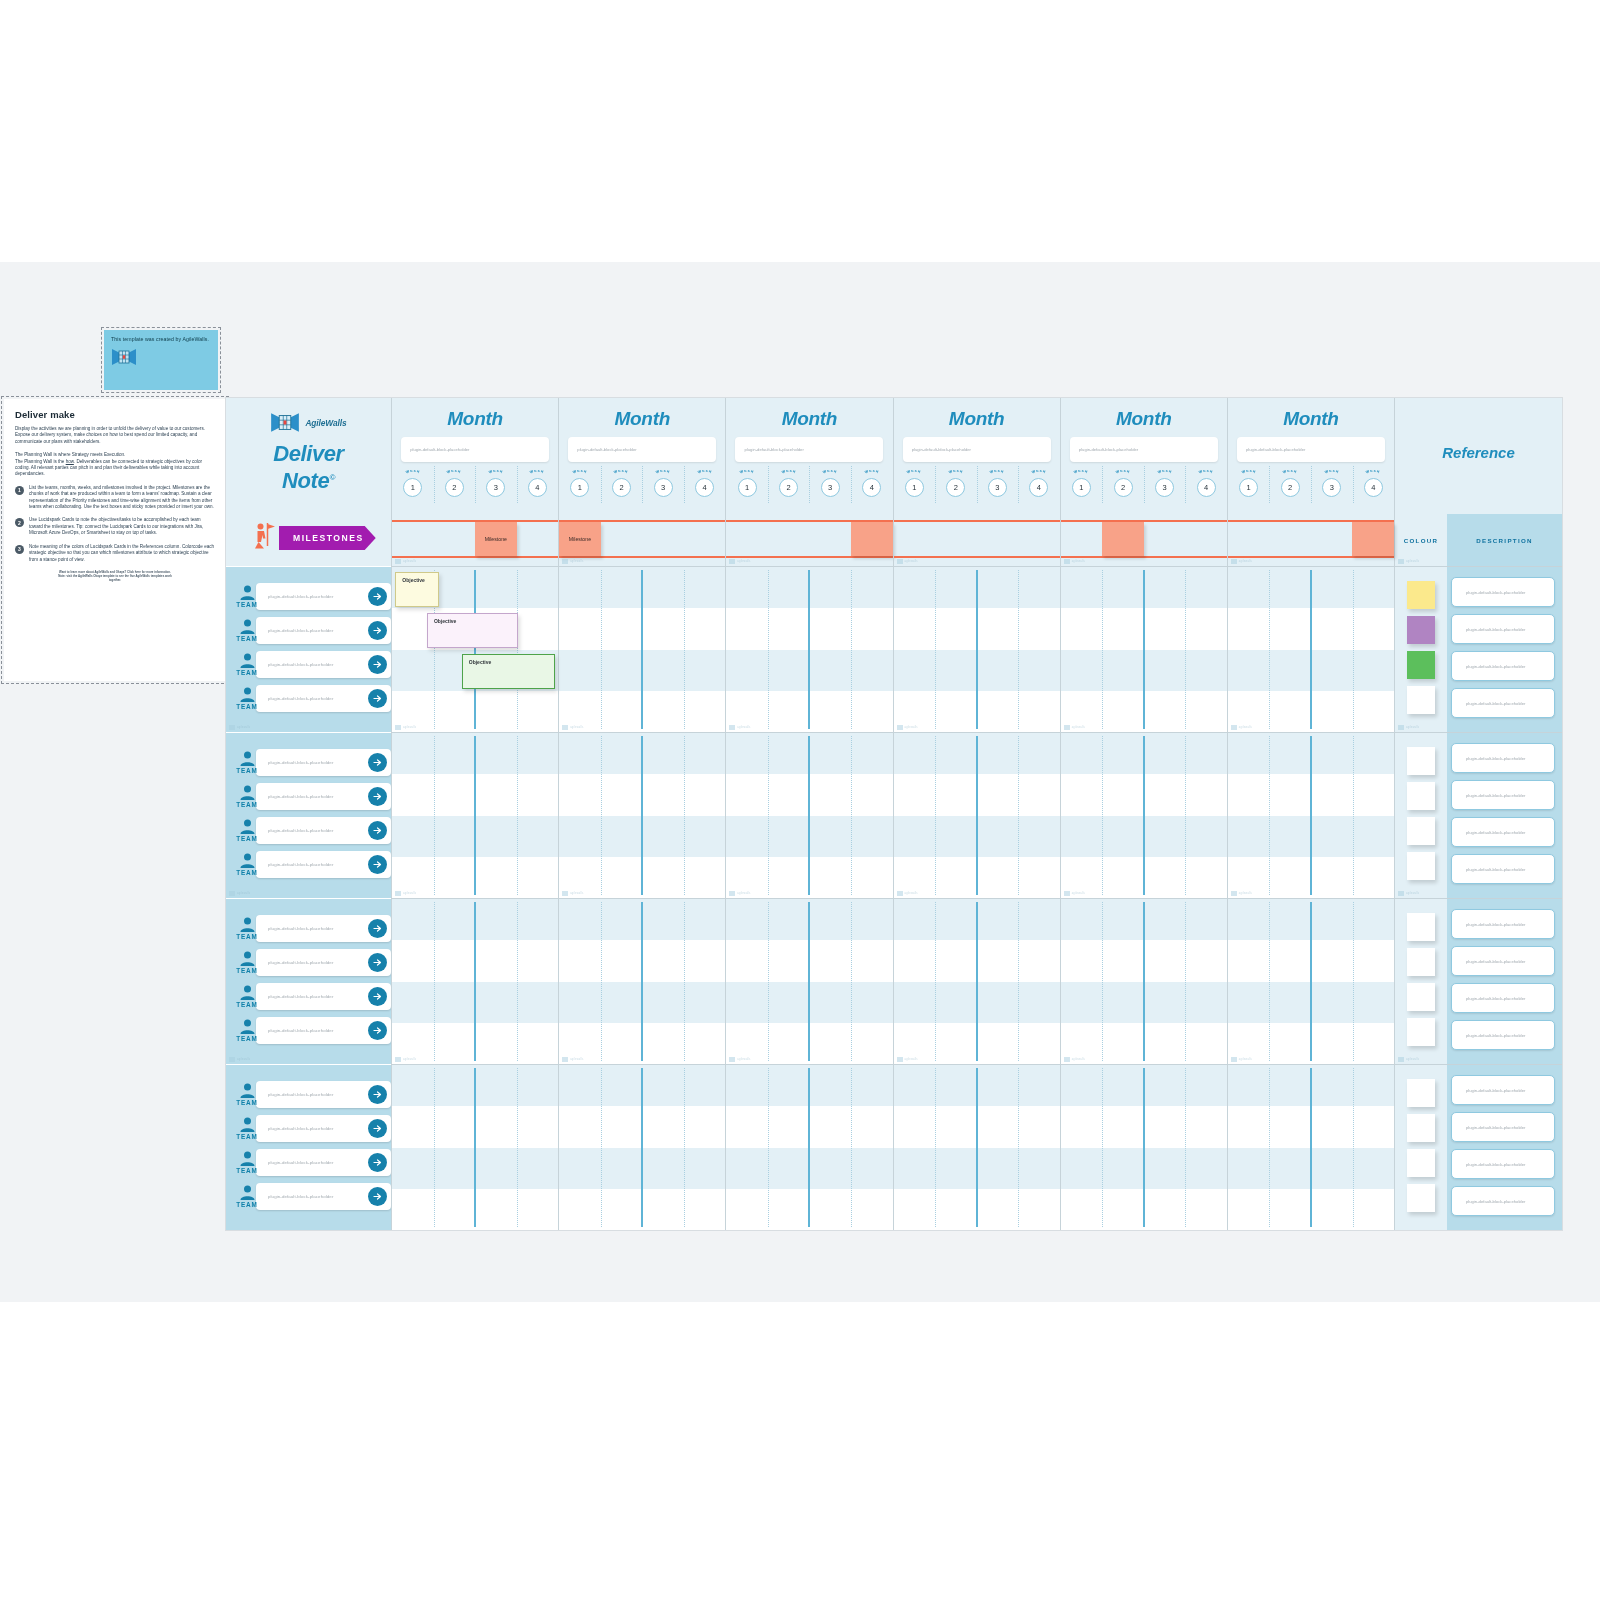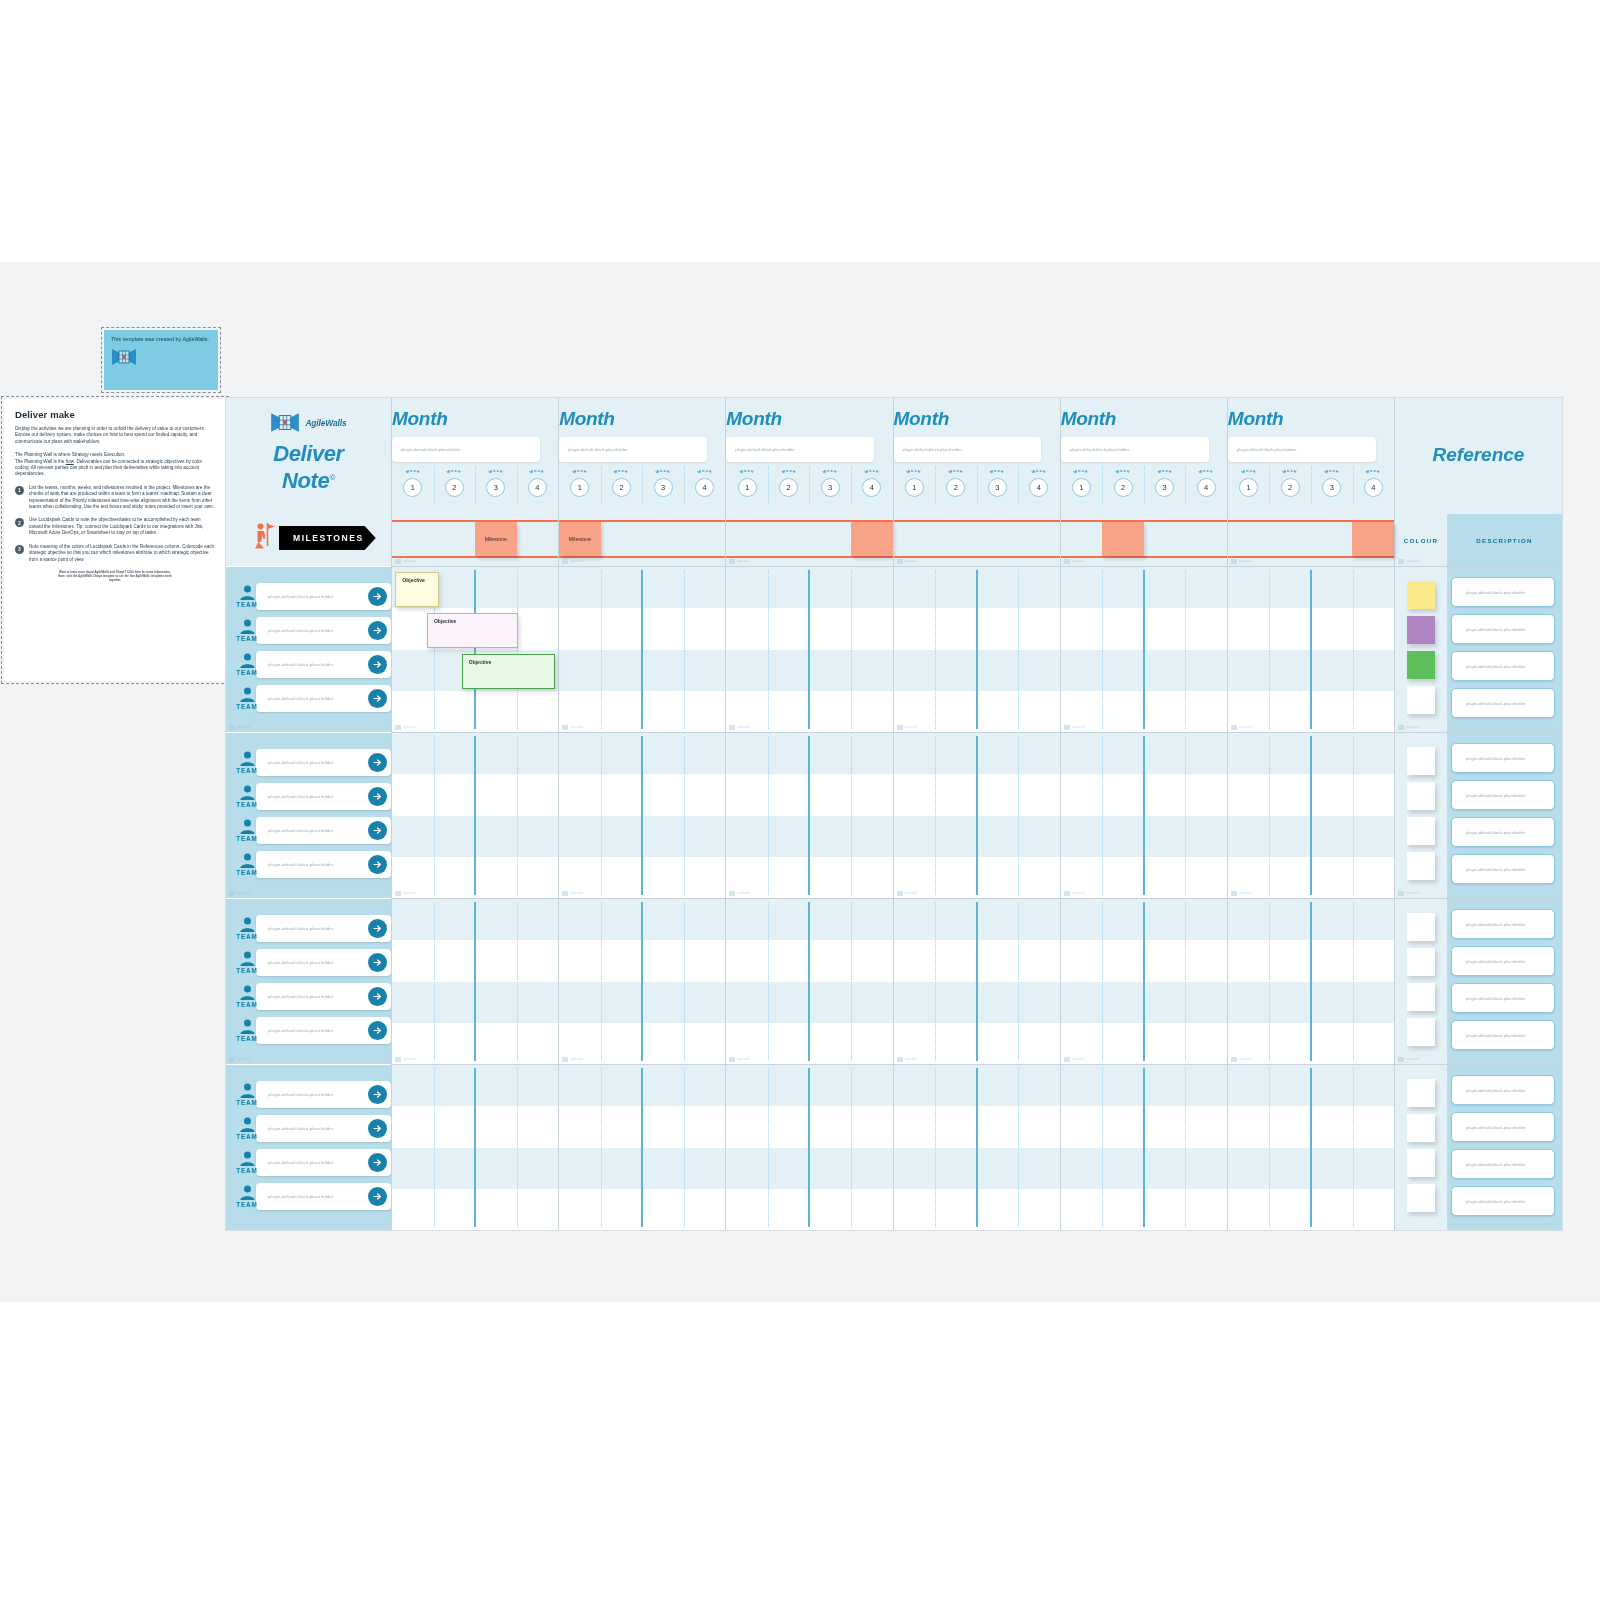--- a/index.html
+++ b/index.html
@@ -83,21 +83,21 @@
   }
   #brand .brand-title{
     margin-top:9px;font-size:22px;line-height:24px;font-weight:bold;font-style:italic;
     color:#1f8dbd;text-align:center;letter-spacing:-.4px;
   }
   #brand .brand-title sup{font-size:8px;vertical-align:super;}
   #milestones-badge{
     position:absolute;left:26px;bottom:12px;display:flex;align-items:center;gap:2px;
   }
   .ms-arrow{
-    height:24px;background:#000000;color:#fff;
+    height:24px;background:#a21caf;color:#fff;
     font-size:8.6px;font-weight:bold;letter-spacing:1.5px;
     display:flex;align-items:center;padding:0 12px 0 14px;
     clip-path:polygon(0 0, calc(100% - 11px) 0, 100% 50%, calc(100% - 11px) 100%, 0 100%);
   }
 
   .team-block{
     flex:1 1 0;border-top:1px solid #ffffff;
     display:flex;flex-direction:column;justify-content:center;
     gap:7px;padding:6px 0 10px 0;box-sizing:border-box;position:relative;
   }
@@ -124,21 +124,21 @@
   .team-go{
     position:absolute;right:4px;width:19px;height:19px;border-radius:50%;
     background:#1681ab;display:flex;align-items:center;justify-content:center;
   }
 
   
   #months{flex:1 1 auto;display:flex;flex-direction:column;}
   #month-head{height:168px;flex:0 0 168px;display:flex;background:#e3f0f6;}
   .month-col{
     flex:1 1 0;border-left:1px solid #c6d3d9;position:relative;
-    display:flex;flex-direction:column;
+    display:flex;flex-direction:column;align-items:center;
     padding-top:10px;box-sizing:border-box;
   }
   .month-col:first-child{border-left:1px solid #c6d3d9;}
   .month-title{
     font-size:19px;font-weight:bold;font-style:italic;color:#1f8dbd;letter-spacing:-.3px;
   }
   .month-input{
     margin-top:7px;width:89%;height:25px;background:#fff;border-radius:4px;
     display:flex;align-items:center;box-shadow:0 1px 2px rgba(0,0,0,.10);
   }
@@ -202,21 +202,21 @@
   
   #ref-col{
     width:167px;flex:0 0 167px;background:#e3f0f6;border-left:1px solid #c6d3d9;
     display:flex;flex-direction:column;
   }
   #ref-head{
     height:168px;flex:0 0 168px;display:flex;flex-direction:column;
     align-items:center;position:relative;
   }
   #ref-title{
-    margin-top:46px;font-size:19px;font-weight:bold;font-style:italic;color:#1f8dbd;
+    margin-top:46px;font-size:15px;font-weight:bold;font-style:italic;color:#1f8dbd;
   }
   #ref-subhead{
     position:absolute;left:0;right:0;bottom:0;height:52px;display:flex;
   }
   .ref-sub-colour{
     flex:0 0 52px;display:flex;align-items:center;justify-content:center;
   }
   .ref-sub-desc{
     flex:1 1 auto;background:#b7dcea;display:flex;align-items:center;justify-content:center;
   }

